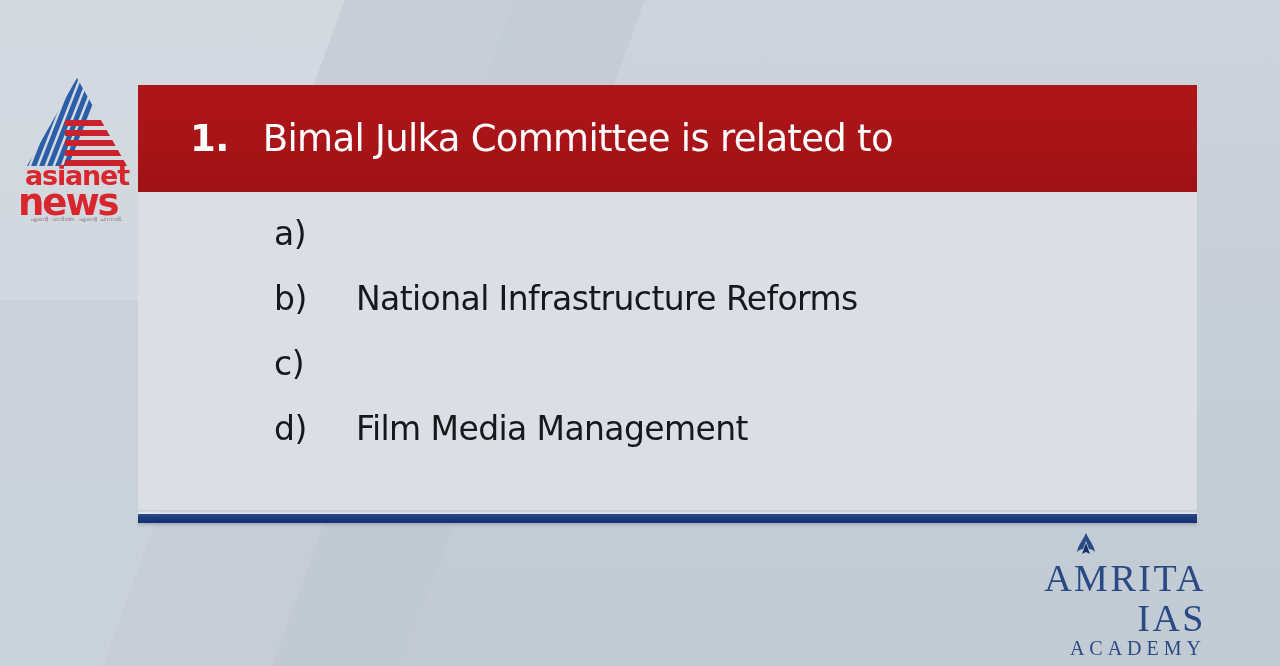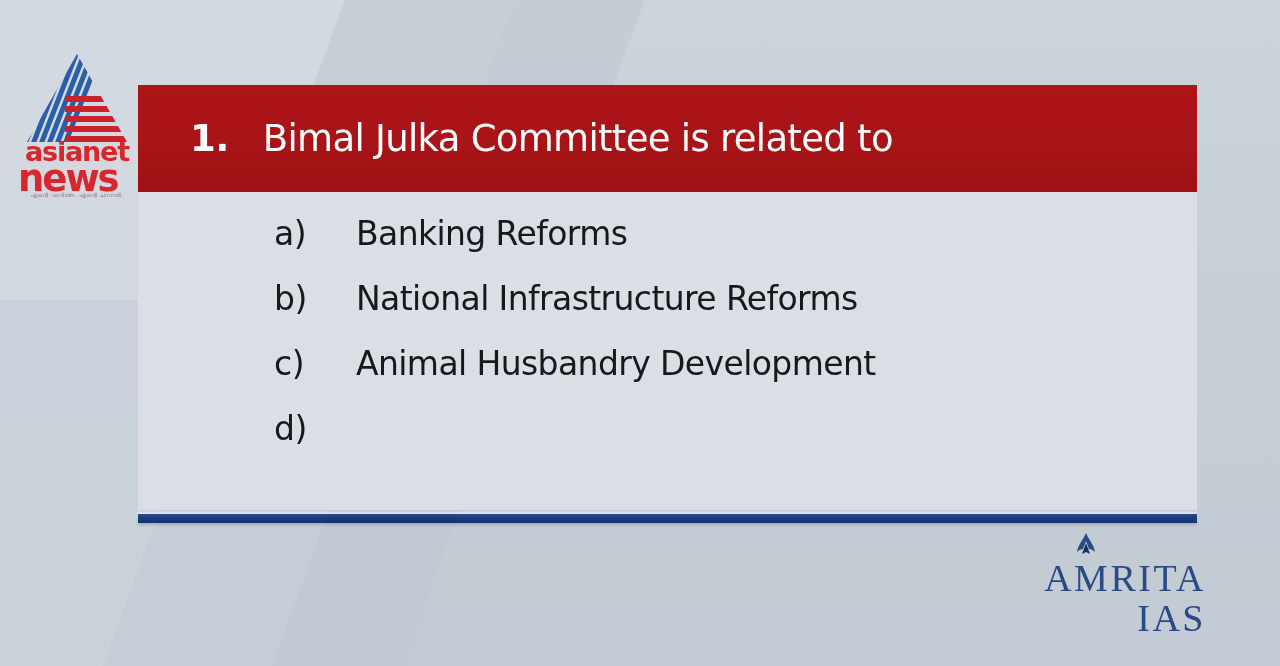--- a/index.html
+++ b/index.html
@@ -51,21 +51,21 @@
     height: 520px;
     background: #c6ced7;
     transform: skewX(-20deg);
     opacity: .7;
   }
 
   
   .asianet-logo {
     position: absolute;
     left: 18px;
-    top: 52px;
+    top: 76px;
     width: 118px;
     height: 148px;
   }
   .anl-mark {
     position: relative;
     width: 104px;
     height: 92px;
     margin: 0 auto;
   }
   .anl-mark svg { display: block; }
@@ -261,45 +261,45 @@
 
     <div class="card-header">
       <span class="q-number">1.</span>
       <span class="q-title">Bimal Julka Committee is related to</span>
     </div>
 
     <div class="card-body">
 
       <div class="option-row">
         <span class="opt-letter">a)</span>
-        <span class="opt-text">Banking Reforms</span>
       </div>
 
       <div class="option-row">
         <span class="opt-letter">b)</span>
         <span class="opt-text">National Infrastructure Reforms</span>
       </div>
 
       <div class="option-row">
         <span class="opt-letter">c)</span>
-        <span class="opt-text">Animal Husbandry Development</span>
       </div>
 
       <div class="option-row">
         <span class="opt-letter">d)</span>
+        <span class="opt-text">Film Media Management</span>
       </div>
 
     </div>
 
     <div class="card-rule"></div>
   </div>
 
   <div class="amrita-logo">
     <div class="amrita-mark">
       <svg width="30" height="30" viewBox="0 0 30 30" xmlns="http://www.w3.org/2000/svg">
         <path d="M15 1 C18 8 23 13 24 20 C22 18 20 17 18 17 L15 9 L12 17 C10 17 8 18 6 20 C7 13 12 8 15 1 Z" fill="#2a4a86"></path>
         <path d="M15 11 L19 22 L15 20 L11 22 Z" fill="#16306b"></path>
       </svg>
     </div>
     <div class="amrita-name">AMRITA IAS</div>
+    <div class="amrita-sub">ACADEMY</div>
   </div>
 
 </div>
 
 </body></html>

